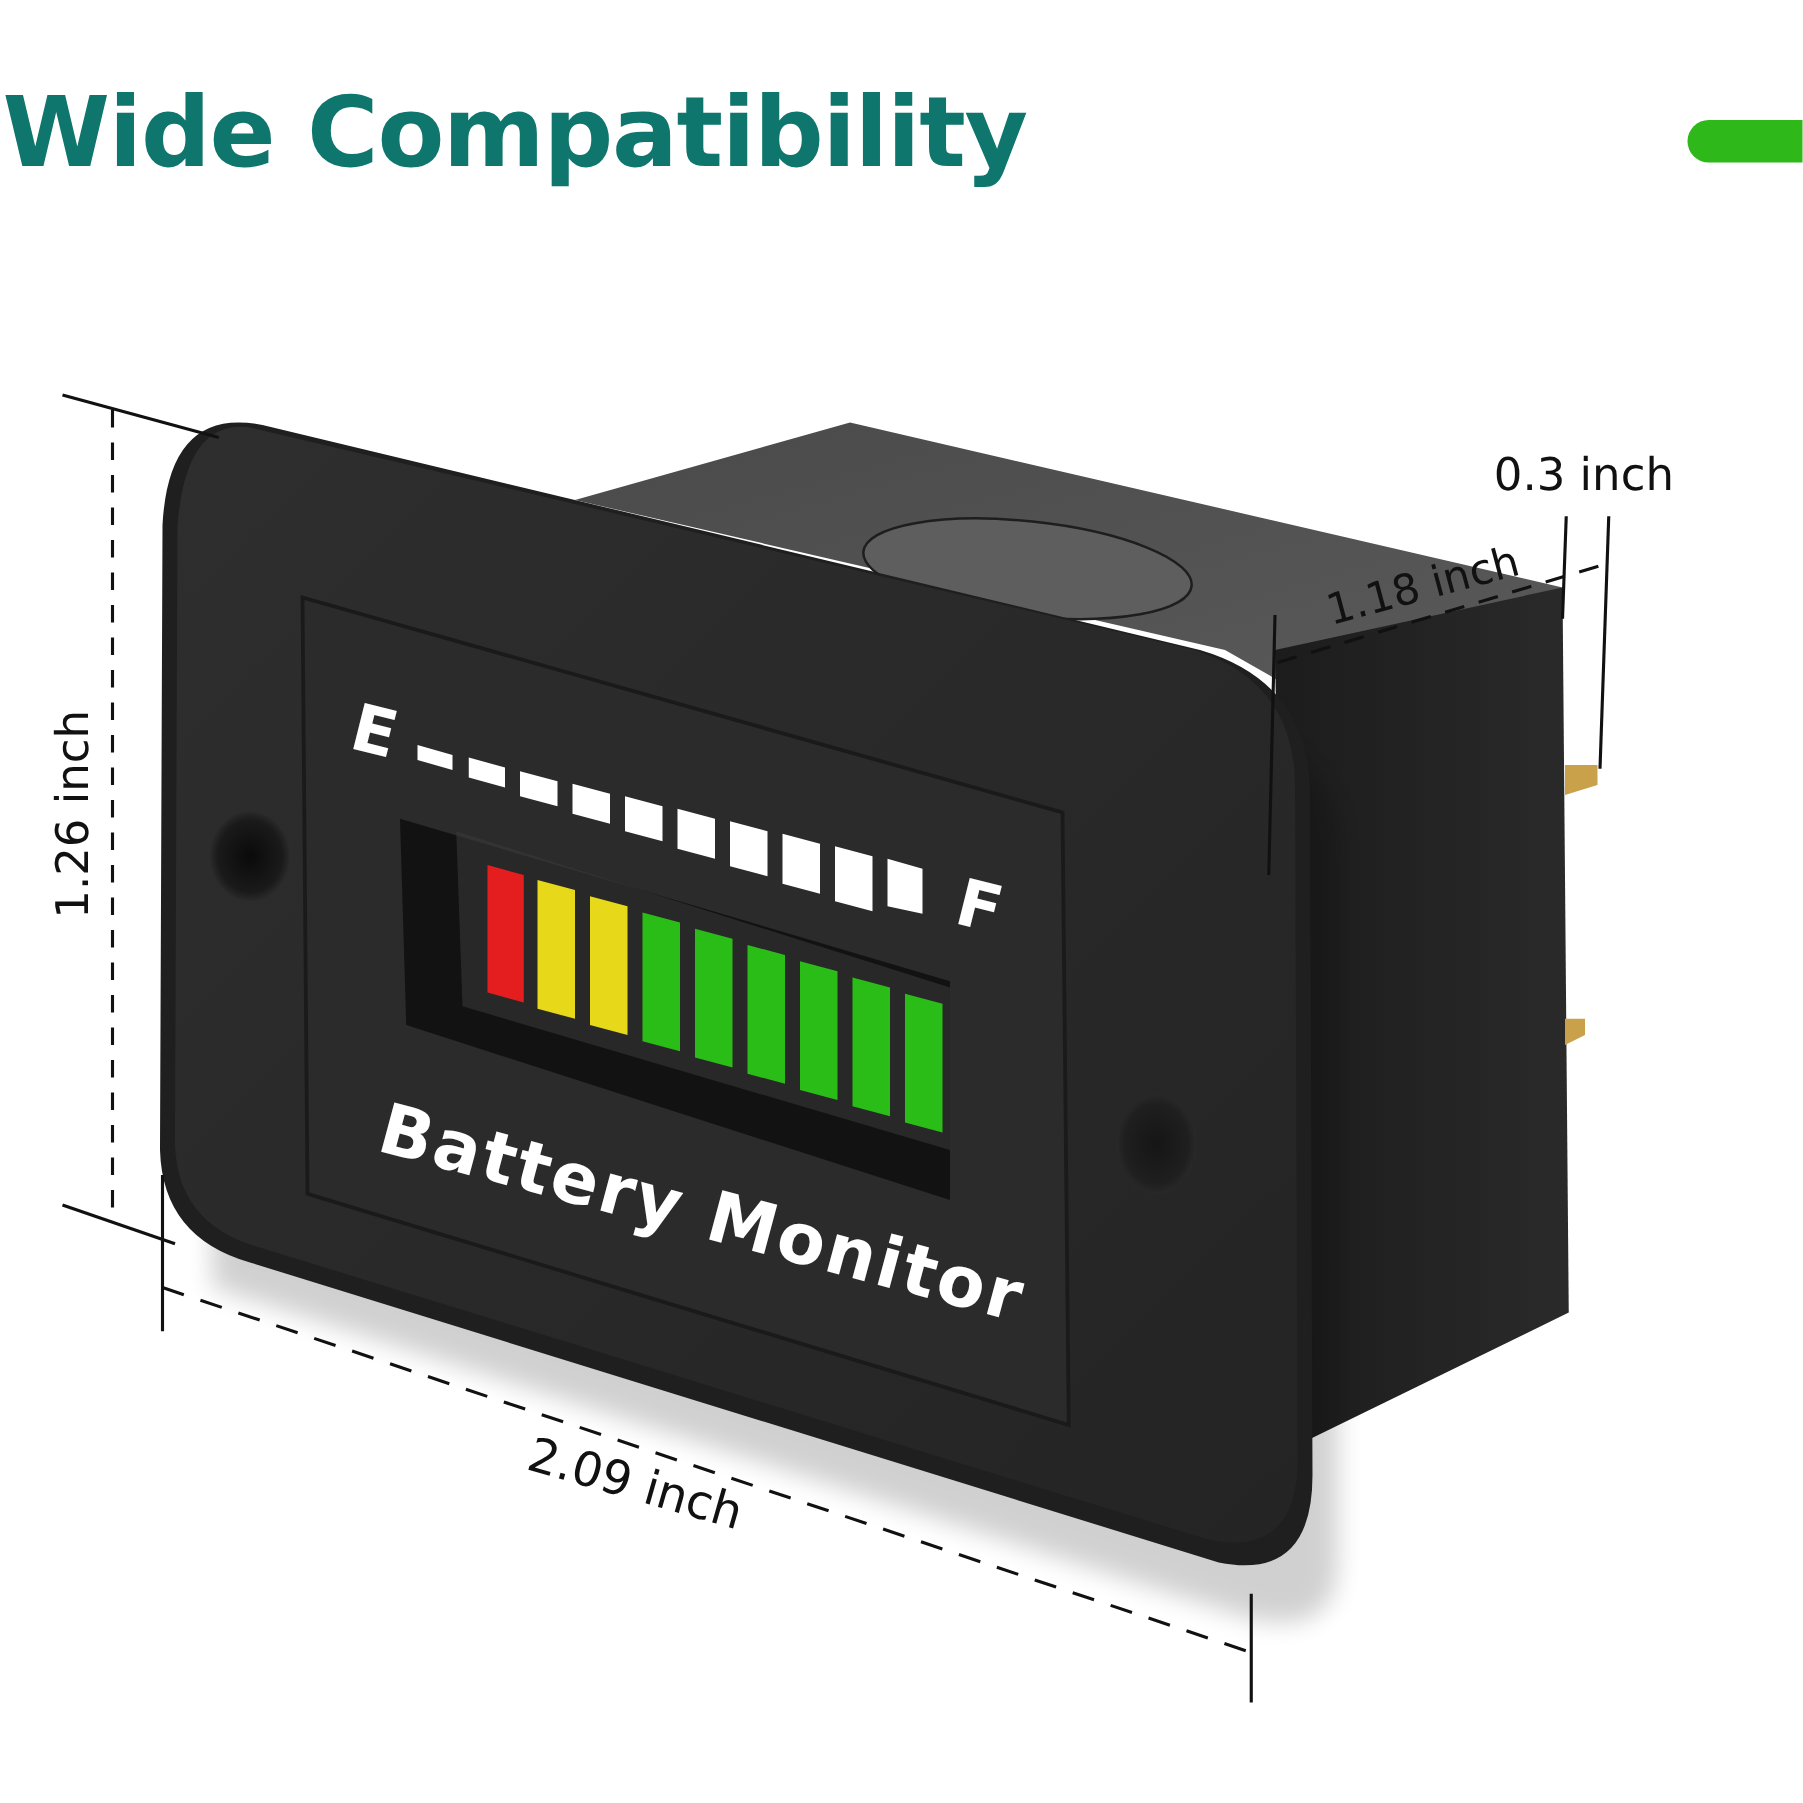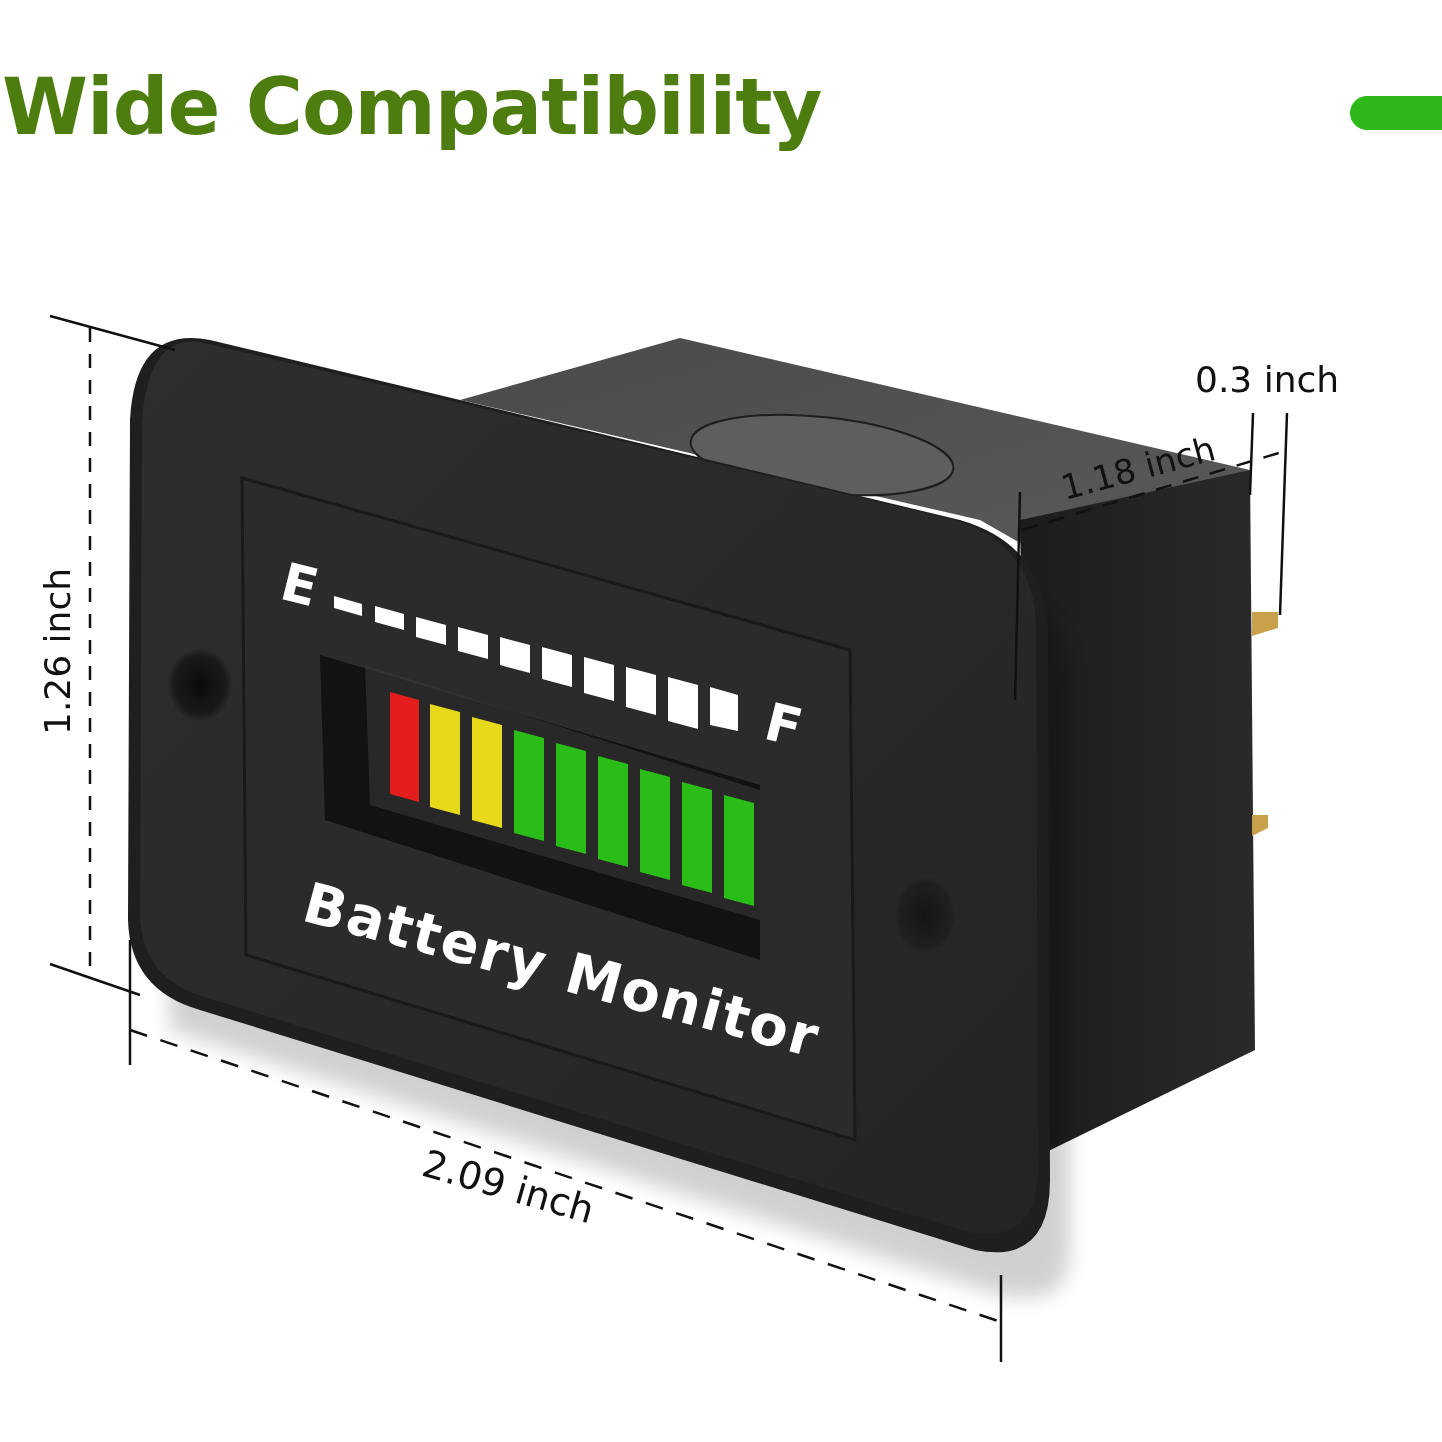--- a/index.html
+++ b/index.html
@@ -1,20 +1,20 @@
 <!DOCTYPE html>
 <html><head>
   <meta charset="utf-8">
   <style>
     html, body { margin: 0; padding: 0; background: #ffffff; }
     body { width: 1442px; height: 1442px; position: relative; overflow: hidden; font-family: "DejaVu Sans", sans-serif; }
     .title {
       position: absolute; left: 2px; top: 68px;
       font-family: "DejaVu Sans", sans-serif; font-weight: 700;
-      font-size: 78px; letter-spacing: -1px; color: #4d7c0f; line-height: 1;
+      font-size: 78px; letter-spacing: -1px; color: #0f766e; line-height: 1;
       white-space: nowrap;
     }
     .accent-bar {
       position: absolute; left: 1350px; top: 96px; width: 110px; height: 34px;
       border-radius: 17px; background: #2fb81a;
     }
     svg.stage { position: absolute; left: 0; top: 0; }
     .dim-label { font-family: "DejaVu Sans", sans-serif; fill: #111; }
     .panel-text { font-family: "DejaVu Sans", sans-serif; fill: #ffffff; font-weight: 700; }
   </style>

